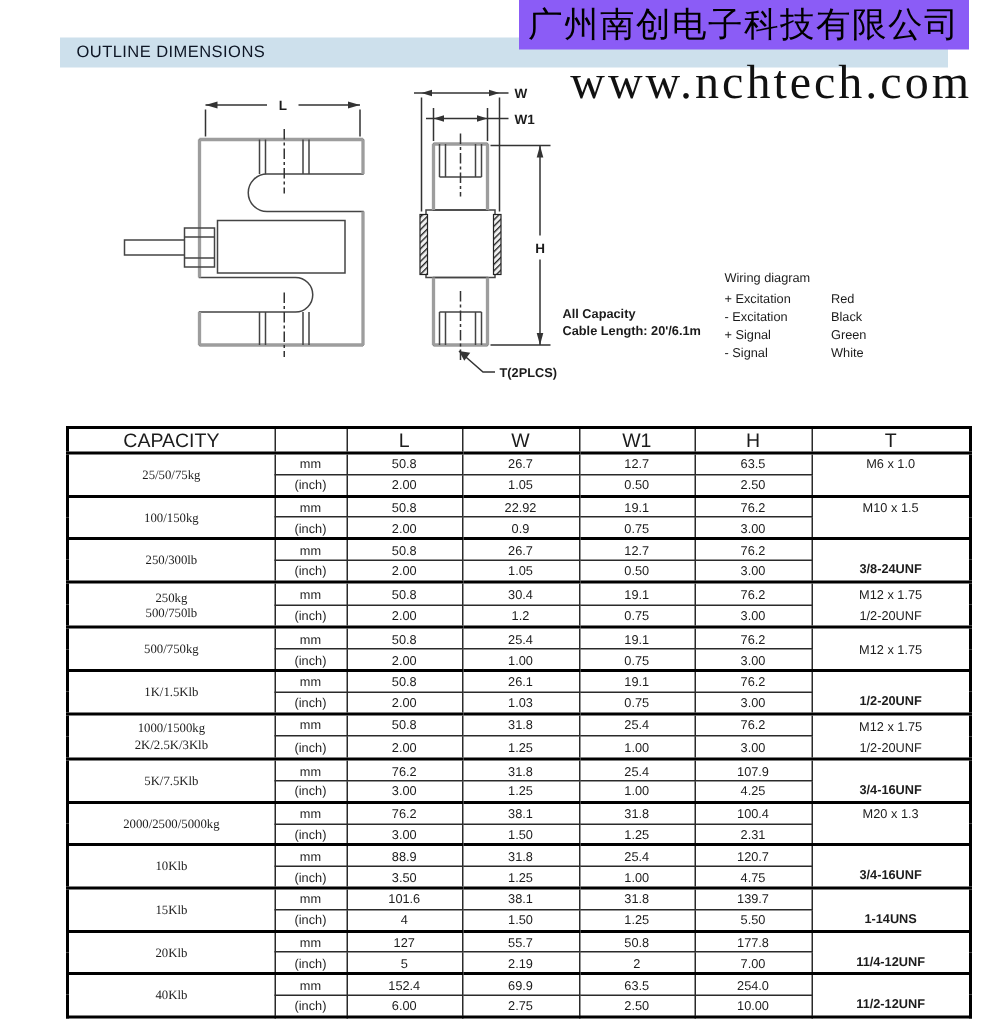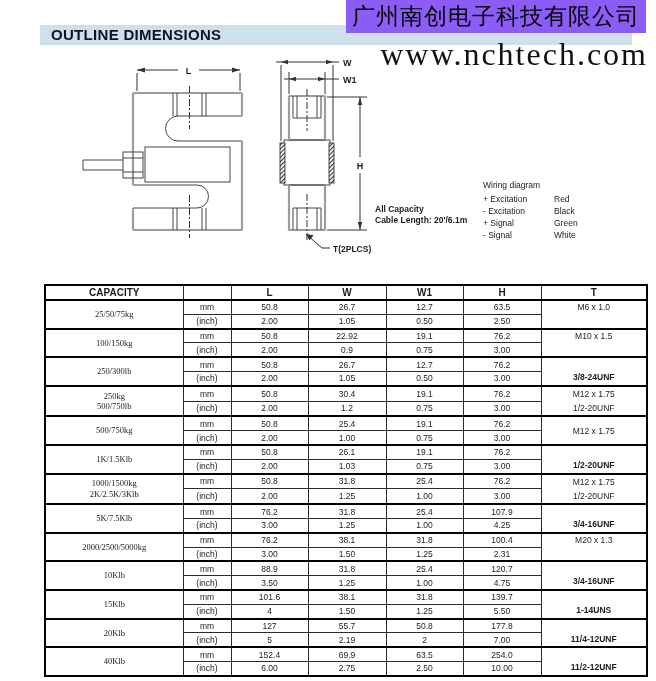--- a/index.html
+++ b/index.html
@@ -3,21 +3,21 @@
 <meta charset="utf-8">
 <style>
   html,body{margin:0;padding:0;background:#fff;}
   #page{position:relative;width:656px;height:681px;background:#ffffff;overflow:hidden;
         font-family:"Liberation Sans","DejaVu Sans",sans-serif;color:#222;}
 
   
   .title-bar{position:absolute;left:40px;top:25px;width:592px;height:20px;
              background:#cde0ec;z-index:1;}
   .title-bar span{display:block;line-height:20px;padding-left:11px;
-             font-size:15px;font-weight:bold;letter-spacing:.3px;color:#0d1524;}
+             font-size:11px;font-weight:normal;letter-spacing:.3px;color:#0d1524;}
   .company{position:absolute;top:0;right:10px;z-index:2;background:#8b5cf6;
            padding:1px 6px;font-size:23px;letter-spacing:1px;color:#000;white-space:nowrap;}
   .website{position:absolute;top:36px;right:8px;z-index:2;
            font-family:"Liberation Serif","DejaVu Serif",serif;
            font-size:32px;letter-spacing:2px;color:#111;white-space:nowrap;}
 
   
   svg.diagram{position:absolute;left:0;top:0;z-index:0;}
   .thin{stroke:#444;stroke-width:1;fill:none;}
   .gray{stroke:#9d9d9d;stroke-width:2.2;fill:none;}
@@ -31,21 +31,21 @@
          font-weight:bold;fill:#1b1b1b;}
 
   
   .spec-table{position:absolute;left:44px;top:284px;z-index:1;}
   table[data-name="dimension-table"]{border-collapse:collapse;table-layout:fixed;
       width:602px;border:2px solid #000;font-size:8.5px;color:#1c1c1c;}
   table[data-name="dimension-table"] th,
   table[data-name="dimension-table"] td{border:1px solid #2a2a2a;padding:0;
       text-align:center;overflow:hidden;}
   thead tr{height:15px;}
-  thead th{font-size:10px;font-weight:bold;border-bottom:2px solid #000 !important;margin-left:16px;}
+  thead th{font-size:13px;font-weight:normal;border-bottom:2px solid #000 !important;margin-left:16px;}
   tbody tr{height:14.3px;}
   tr.group-start td{border-top:2px solid #000;}
   td.cap{vertical-align:middle;font-family:Liberation Serif, serif;}
   td.cap div{line-height:10.5px;}
   td.unit{}
   td.tcol{vertical-align:middle;}
   td.tcol.top{vertical-align:top;}
   td.tcol.top div{line-height:13.5px;}
   td.tcol.bottom{vertical-align:bottom;}
   td.tcol.bottom div{line-height:13.5px;font-weight:bold;}

